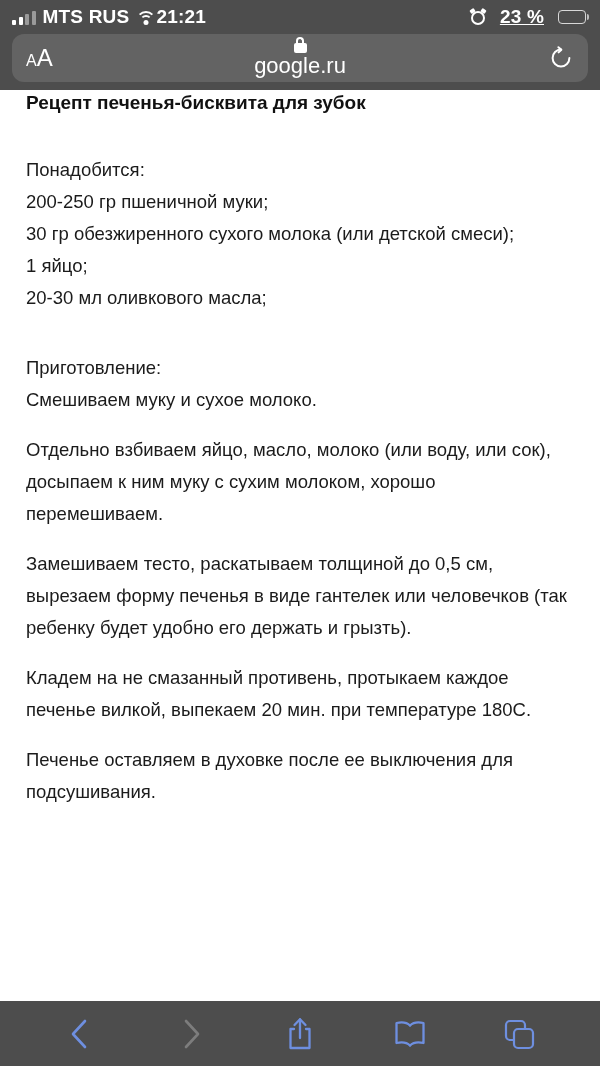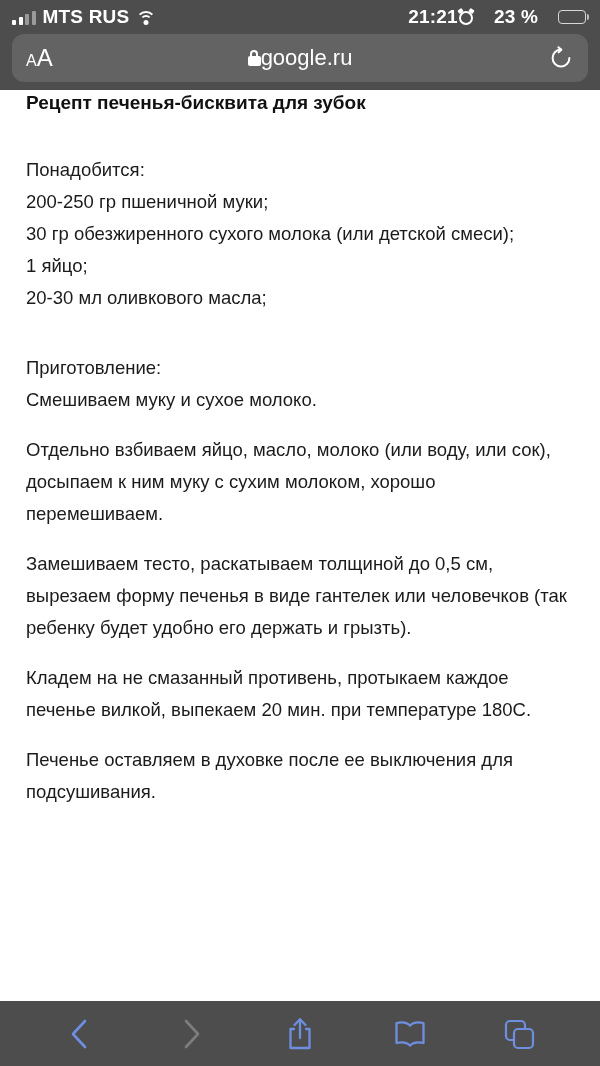--- a/index.html
+++ b/index.html
@@ -30,22 +30,22 @@
   .statusbar {
     height:34px;
     display:flex; align-items:center;
     padding:0 14px 0 12px;
     color:#ffffff;
     font-size:19px;
     font-weight:bold;
     letter-spacing:.2px;
   }
   .sb-left  { display:flex; align-items:center; gap:7px; flex:0 0 auto; }
-  .sb-mid   { flex:1 1 auto; display:flex; justify-content:flex-end; }
-  .sb-right { display:flex; align-items:center; gap:20px; flex:0 0 auto; }
+  .sb-mid   { flex:1 1 auto; display:flex; justify-content:flex-start; }
+  .sb-right { display:flex; align-items:center; gap:14px; flex:0 0 auto;text-decoration:underline; }
 
   
   .signal { display:flex; align-items:flex-end; gap:2.5px; height:15px; }
   .signal i { width:4px; border-radius:1px; background:#ffffff; display:block; }
   .signal i.b1 { height:5px; }
   .signal i.b2 { height:8px; }
   .signal i.b3 { height:11px; background:#9a9a9a; }
   .signal i.b4 { height:14px; background:#9a9a9a; }
 
   .carrier { font-size:19px; font-weight:bold; color:#fff; }
@@ -104,21 +104,21 @@
   .aa {
     color:#ffffff; flex:0 0 auto; letter-spacing:0px;
     display:flex; align-items:baseline; user-select:none;
   }
   .aa .small { font-size:16px; }
   .aa .big   { font-size:24px; }
 
   .url-center {
     position:absolute; left:0; right:0;
     display:flex; align-items:center; justify-content:center;
-    gap:0; pointer-events:none;
+    gap:0; pointer-events:none;flex-direction:column;
   }
   .lock { width:13px; height:16px; position:relative; flex:0 0 auto; }
   .lock .shackle {
     position:absolute; left:50%; transform:translateX(-50%); top:0;
     width:8px; height:7px; border:2px solid #fff;
     border-bottom:none; border-radius:4px 4px 0 0;
   }
   .lock .body {
     position:absolute; bottom:0; left:0;
     width:13px; height:10px; background:#fff; border-radius:2px;

